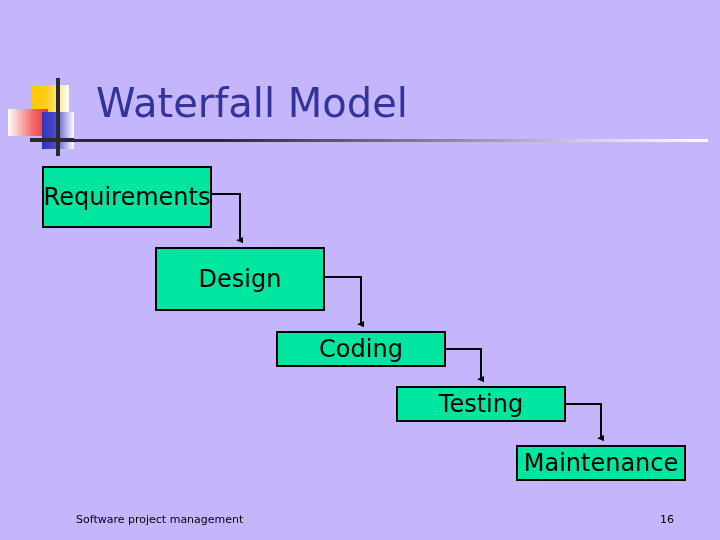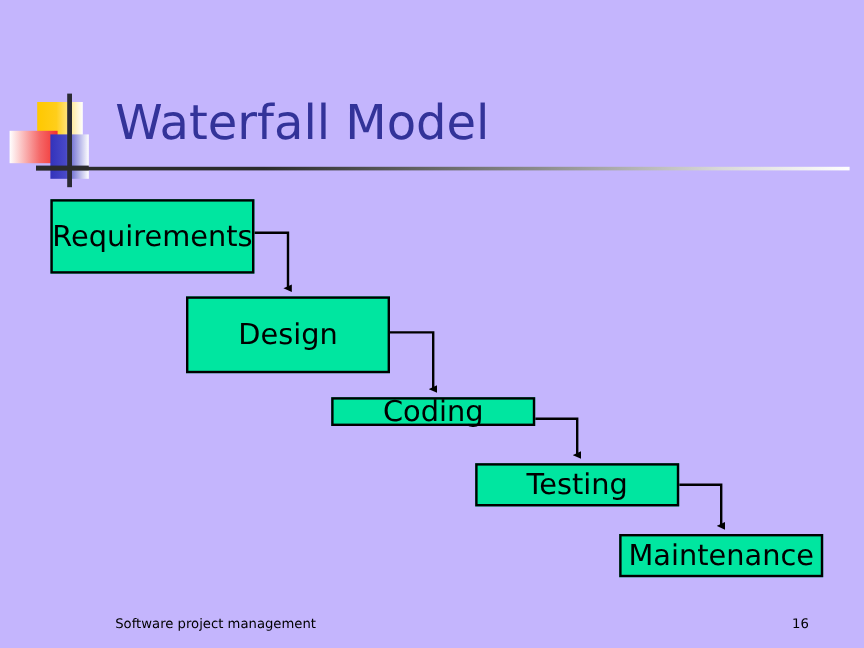--- a/index.html
+++ b/index.html
@@ -76,39 +76,38 @@
     display: flex;
     flex-direction: column;
     align-items: center;
     justify-content: center;
     font-family: "DejaVu Sans", sans-serif;
   }
   .node .line2 { display: block; }
 
   #node-requirements { left: 42px;  top: 166px; width: 170px; height: 62px; }
   #node-design       { left: 155px; top: 247px; width: 170px; height: 64px; }
-  #node-coding       { left: 276px; top: 331px; width: 170px; height: 24px; }
+  #node-coding       { left: 276px; top: 331px; width: 170px; height: 36px; }
   #node-testing      { left: 396px; top: 386px; width: 170px; height: 36px; }
   #node-maintenance  { left: 516px; top: 445px; width: 170px; height: 36px; }
 
   #connectors {
     position: absolute; left: 0; top: 0;
     width: 720px; height: 540px;
     pointer-events: none;
   }
 
   
   #footer-text {
     position: absolute;
     left: 76px; top: 513px;
     font-size: 11px;
     color: #000000;
     font-family: "DejaVu Sans", sans-serif;
     white-space: nowrap;
-    margin-left: 20px;
   }
   #footer-pagenum {
     position: absolute;
     left: 660px; top: 513px;
     font-size: 11px;
     color: #000000;
     font-family: "DejaVu Sans", sans-serif;
   }
 </style>
 </head>

